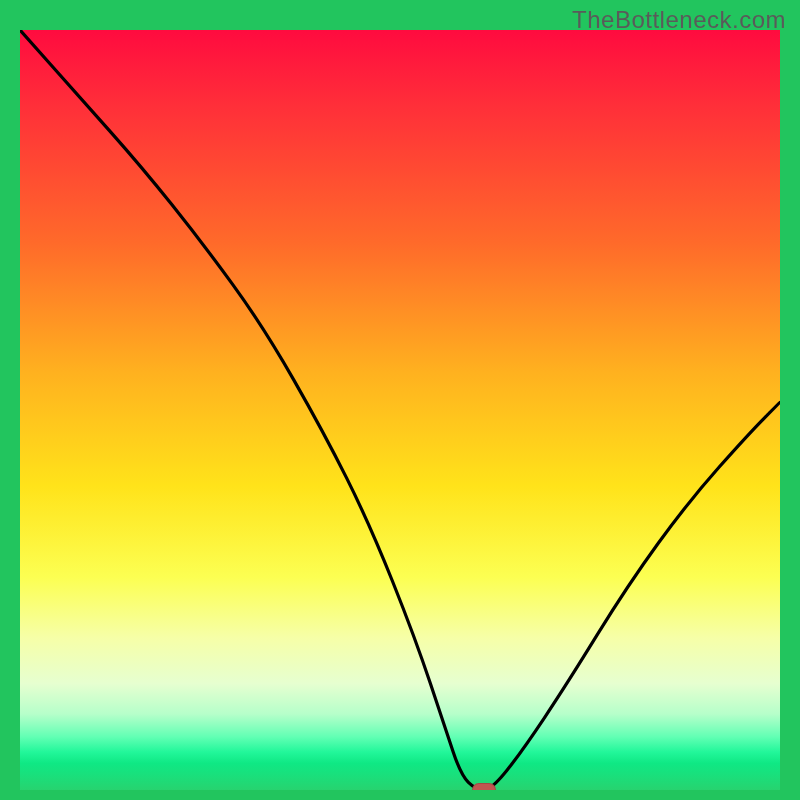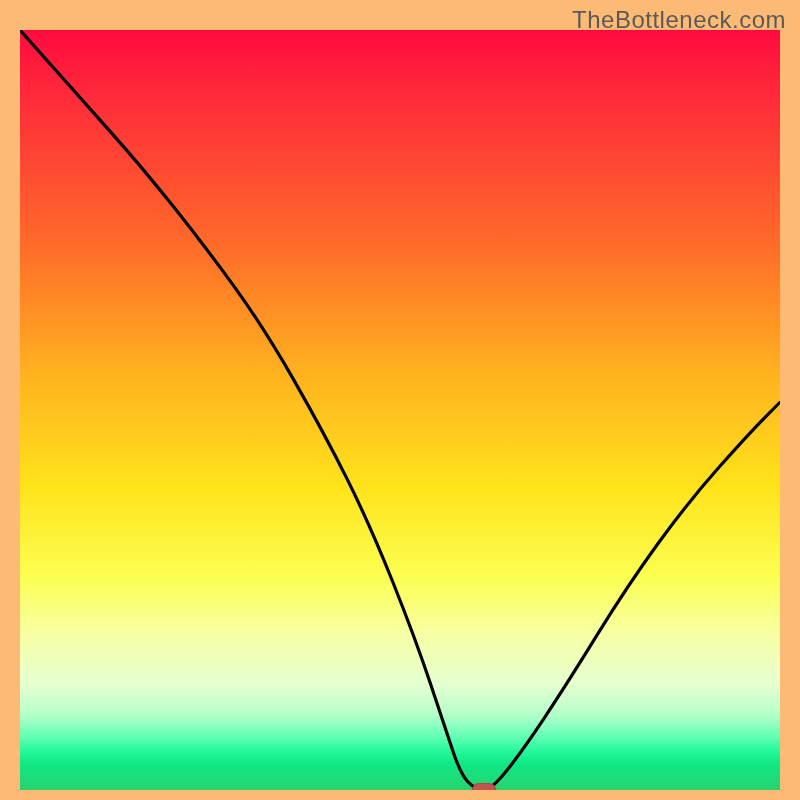--- a/index.html
+++ b/index.html
@@ -8,21 +8,21 @@
     width: 800px;
     height: 800px;
     background: #000;
     overflow: hidden;
     font-family: Arial, Helvetica, sans-serif;
   }
   .frame {
     position: relative;
     width: 800px;
     height: 800px;
-    background: #fdba74;
+    background: #22c55e;
   }
   .watermark {
     position: absolute;
     top: 6px;
     right: 14px;
     color: #5a5a5a;
     font-size: 24px;
     font-weight: 500;
     letter-spacing: 0.5px;
     z-index: 5;

